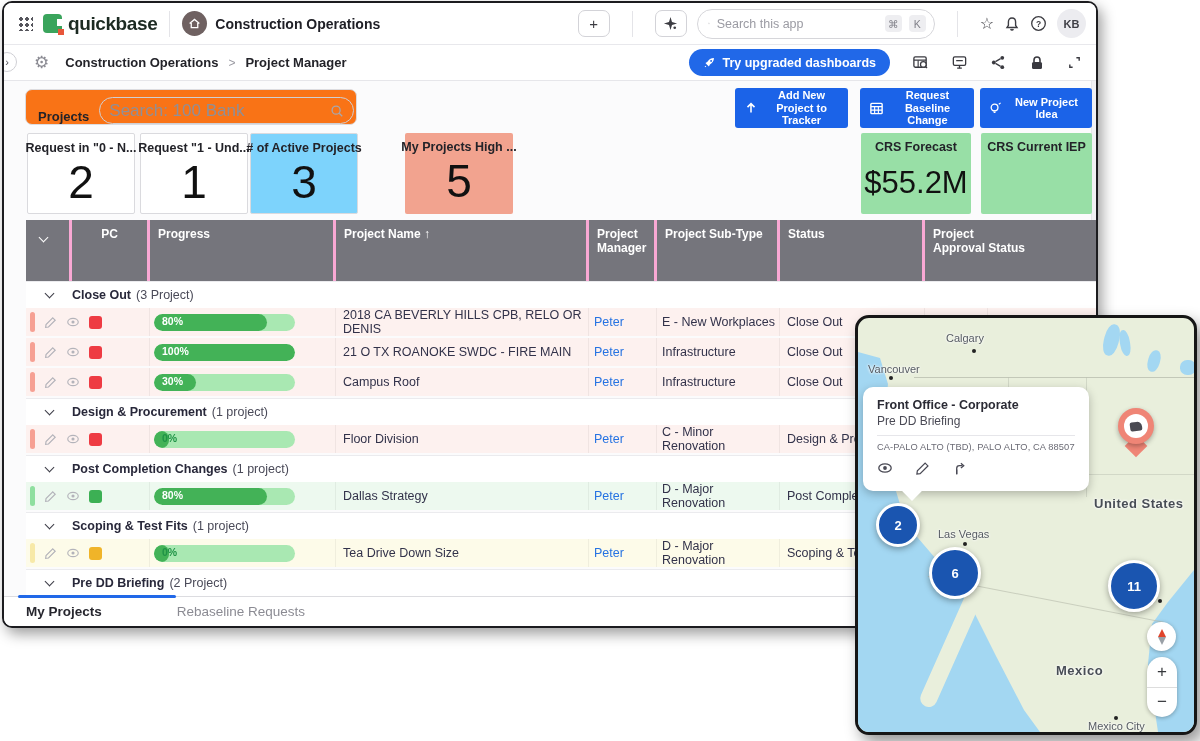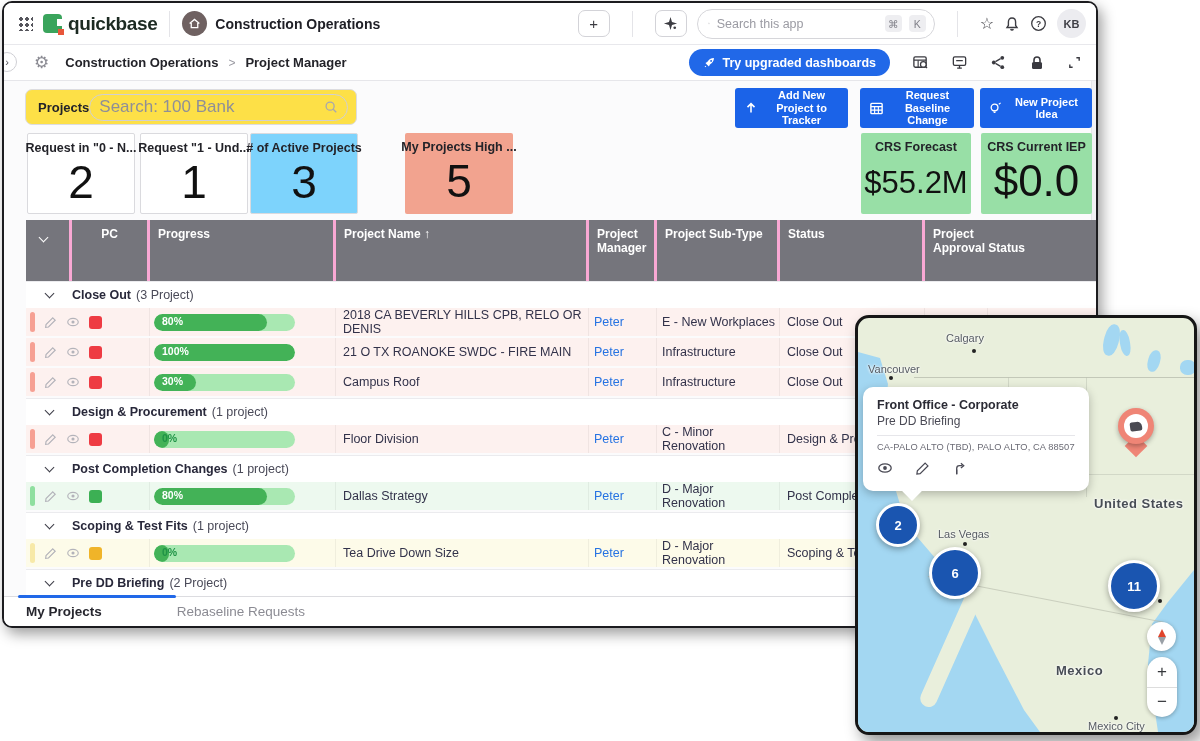--- a/index.html
+++ b/index.html
@@ -48,22 +48,22 @@
   .upgrade-pill { height:27px; background:#2168e8; border-radius:14px; color:#fff; font-size:12.5px; font-weight:bold;
     display:flex; align-items:center; gap:6px; padding:0 14px; }
   .pb-icon { color:#3a3a40; display:flex; align-items:center; }
   .expander { position:absolute; left:-7px; top:49px; width:20px; height:20px; background:#fff; border:1px solid #cfcfd4;
     border-radius:50%; display:flex; align-items:center; justify-content:center; font-size:11px; color:#55555c; z-index:5; }
 
   
   .dash { position:absolute; left:0; top:78px; width:100%; height:520px; background:#fbfbfc; }
   .scroll-strip { position:absolute; right:0; top:0; bottom:0; width:5px; background:#f1f1f4; border-left:1px solid #e6e6ea; }
 
-  .filter-card { position:absolute; left:21px; top:8px; width:332px; height:36px; background:#fde047;
-    border:1px solid #dcdce0; border-radius:7px; display:flex; align-items:center; padding:0 8px 0 12px; }
+  .filter-card { position:absolute; left:21px; top:8px; width:332px; height:36px; background:#f97316;
+    border:1px solid #dcdce0; border-radius:7px; display:flex; align-items:flex-end; padding:0 8px 0 12px; gap:10px; }
   .filter-label { font-size:13px; font-weight:bold; color:#232329; }
   .filter-search { flex:1; height:27px; border:1px solid #cfcfd4; border-radius:14px; display:flex; align-items:center; padding:0 9px; }
   .filter-search input { border:none; outline:none; flex:1; font-size:17px; background:transparent; color:#444; font-family:"Liberation Sans",sans-serif;}
   .filter-search input::placeholder { color:#8f8f97; }
 
   .action-btn { position:absolute; top:7px; height:40px; background:#1b63e8; border-radius:3px; color:#fff;
     display:flex; align-items:center; justify-content:center; gap:6px; padding:2px 6px; }
   .action-btn .albl { font-size:11px; font-weight:bold; line-height:12.5px; text-align:center; width:76px; }
   .ab1 { left:731px; width:113px; } .ab2 { left:856px; width:114px; } .ab3 { left:976px; width:112px; }
 
@@ -344,21 +344,20 @@
       <div class="kpi k4" style="background: rgb(242, 163, 143);">
         <span class="klbl">My Projects High ...</span>
         <span class="kval">5</span>
       </div>
       <div class="kpi k6" style="background: rgb(152, 223, 166);">
         <span class="klbl">CRS Forecast</span>
         <span class="kval">$55.2M</span>
       </div>
       <div class="kpi k7" style="background: rgb(152, 223, 166);">
         <span class="klbl">CRS Current IEP</span>
-        <span class="kval">$0.0</span>
       </div>
 
       <div class="ptable">
         <div class="thead">
           <div class="th c-exp" style="padding-top:10px;padding-left:14px;"><span class="chev"></span></div>
           <div class="th c-pc">PC</div>
           <div class="th c-prog">Progress</div>
           <div class="th c-name">Project Name ↑</div>
           <div class="th c-pm">Project Manager</div>
           <div class="th c-sub">Project Sub-Type</div>

